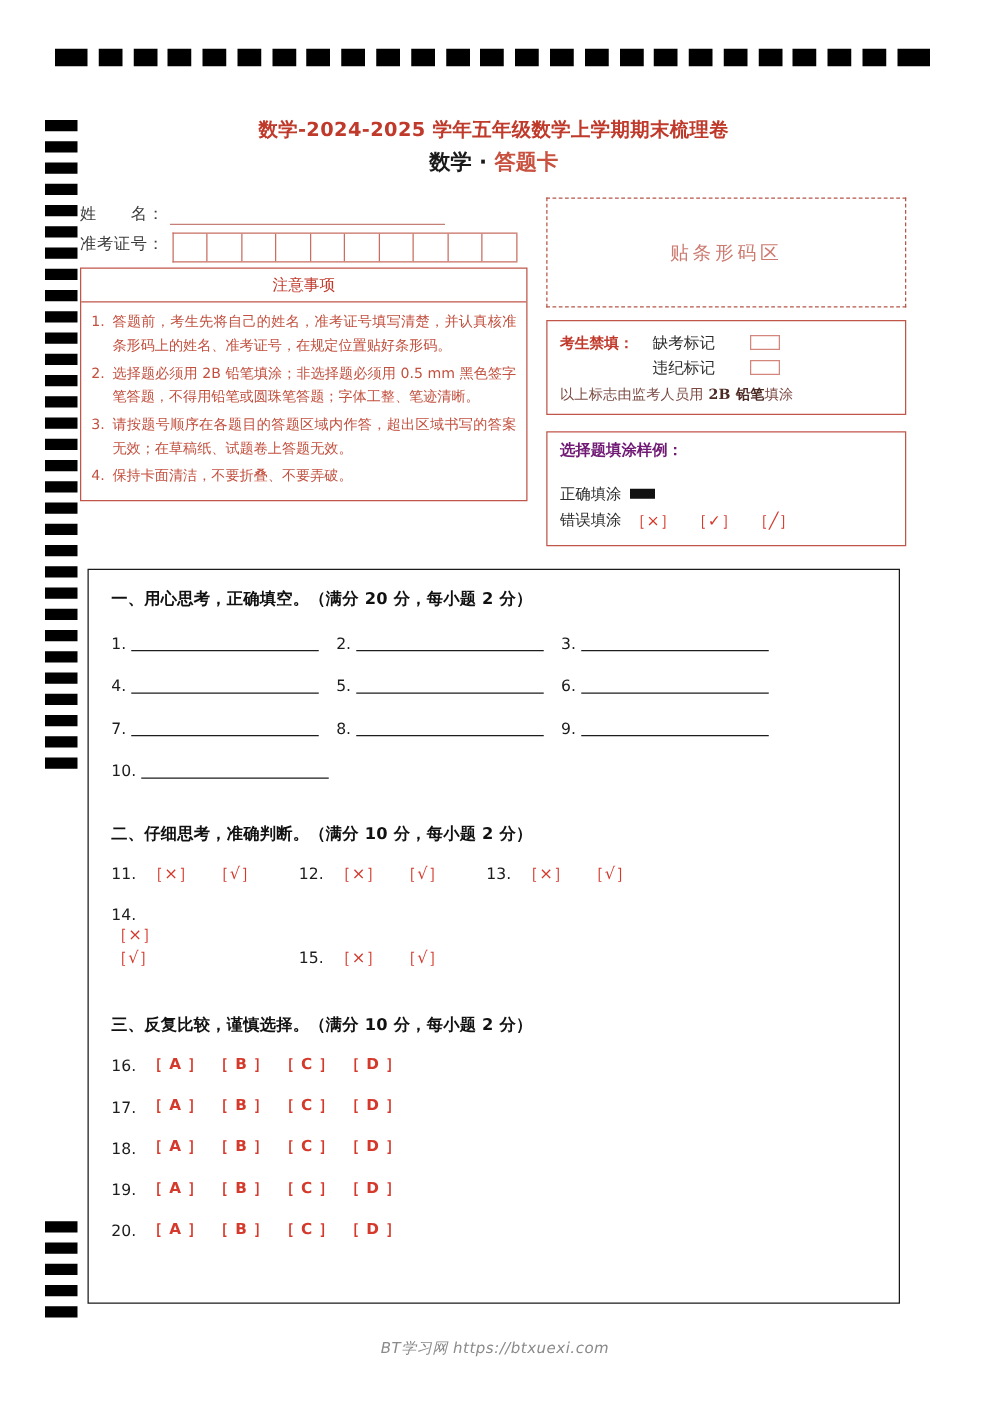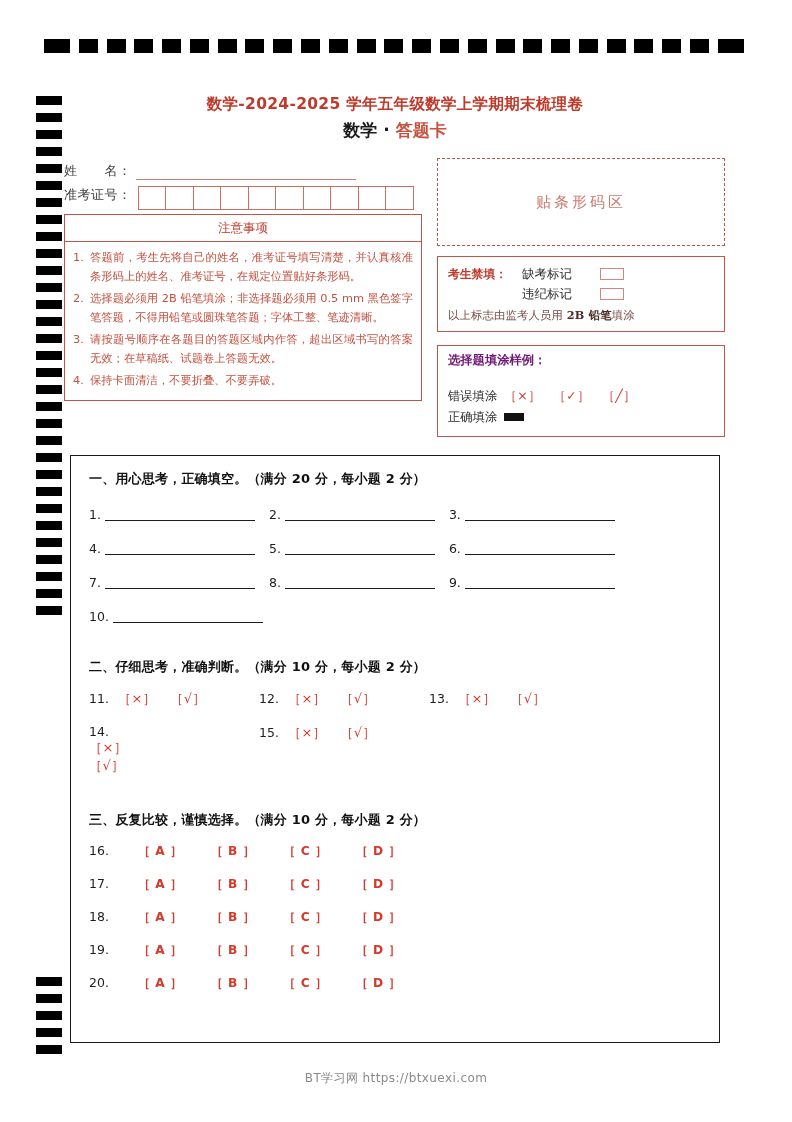--- a/index.html
+++ b/index.html
@@ -299,23 +299,22 @@
   .blank-item .rule {
     border-bottom: 1.1px solid #1d1d1d;
     height: 14px;
   }
   .blank-item .rule.w-std { width: 150px; }
   .blank-item .rule.w-last { width: 150px; }
   .blank-item + .blank-item { margin-left: 14px; }
 
   .tf-row, .mc-row {
     display: flex;
-    align-items: flex-start;
+    align-items: flex-end;
     margin-bottom: 16px;
-    gap: 20px;
   }
   .tf-item { display: flex; align-items: baseline; }
   .tf-item .qnum, .mc-row .qnum {
     font-family: "DejaVu Sans", sans-serif;
     font-size: 12.5px;
     color: #1d1d1d;
     margin-right: 9px;
   }
   .opt {
     font-family: "DejaVu Sans", sans-serif;
@@ -336,20 +335,21 @@
   #footer {
     position: absolute;
     left: 0;
     top: 1070px;
     width: 792px;
     text-align: center;
     font-family: "DejaVu Sans", sans-serif;
     font-size: 12px;
     color: #8a8a8a;
     letter-spacing: 0.4px;
+    font-style: italic;
   }
 </style>
 </head>
 <body>
 
 <div id="page">
 
   <div id="top-marks">
       <div class="mark wide"></div>
       <div class="mark"></div>
@@ -488,26 +488,26 @@
       <span class="proctor-box"></span>
     </div>
     <div id="proctor-note">
       <span>以上标志由监考人员用 </span><b>2B 铅笔</b><span>填涂</span>
     </div>
   </div>
 
   <div id="fill-example">
     <div id="fill-title">选择题填涂样例：</div>
     <div class="fill-row">
+      <span class="fill-lbl">正确填涂</span>
+      <span class="fill-block"></span>
+    </div>
+    <div class="fill-row">
       <span class="fill-lbl">错误填涂</span>
       <span id="wrong-marks"><span class="fill-bad">［×］</span><span class="fill-bad">［✓］</span><span class="fill-bad">［╱］</span></span>
-    </div>
-    <div class="fill-row">
-      <span class="fill-lbl">正确填涂</span>
-      <span class="fill-block"></span>
     </div>
   </div>
 
   <div id="answer-box">
     <div id="sections-host">
         <div class="section-heading">一、用心思考，正确填空。（满分 20 分，每小题 2 分）</div>
         <div class="blank-row">
           <div class="blank-item">
             <span class="qnum">1.</span>
             <span class="rule w-std"></span>

